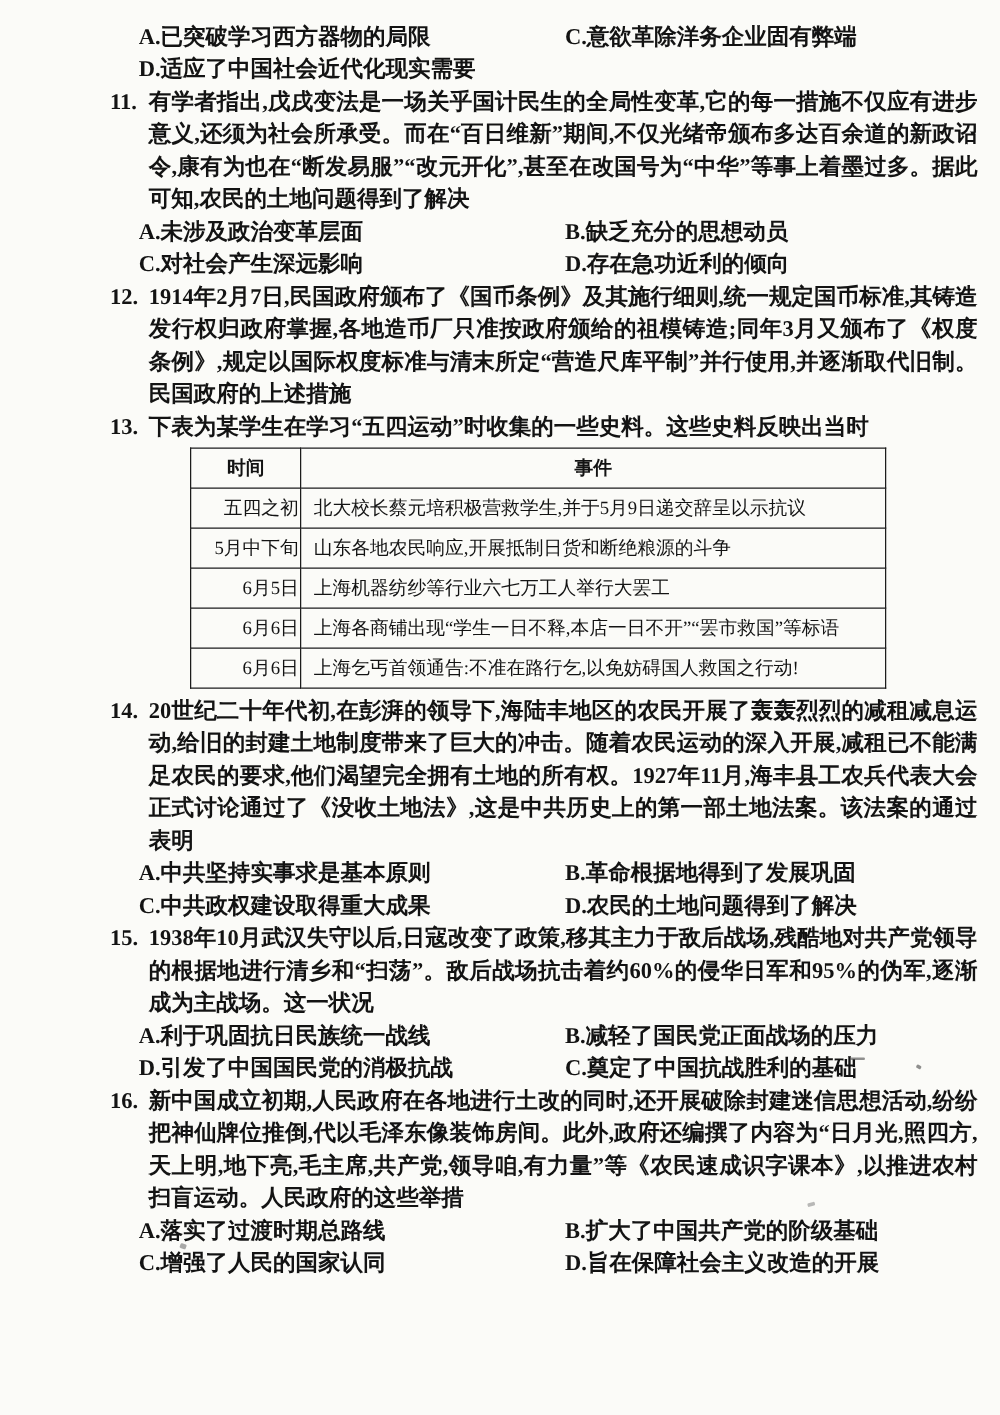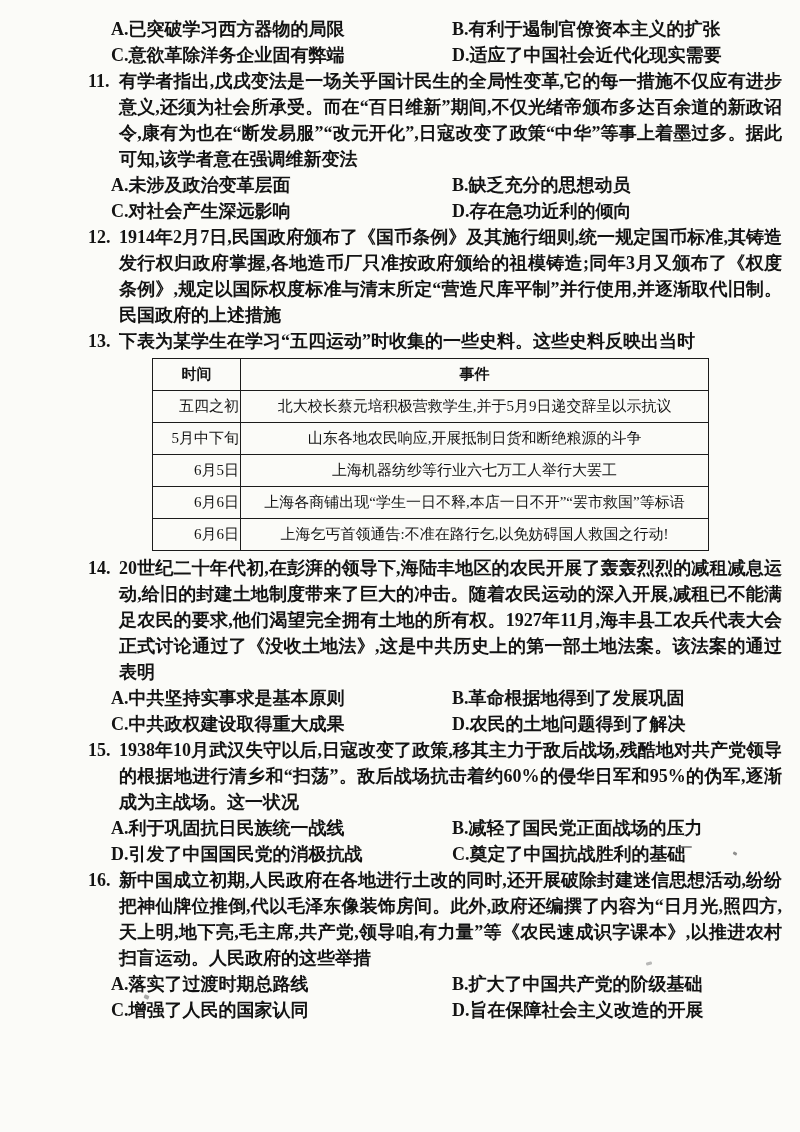--- a/index.html
+++ b/index.html
@@ -42,45 +42,44 @@
     table-layout:fixed;
     font-size:15px;
   }
   table.history th, table.history td{
     border:1.6px solid #1c1c1c;
     height:29px;
     vertical-align:middle;
   }
   table.history th{font-weight:700;text-align:center;}
   td.cell-time{text-align:right;font-weight:400;white-space:nowrap;}
-  td.cell-event{padding:0 10px;font-weight:400;white-space:nowrap;overflow:hidden;text-align:center;}
+  td.cell-event{padding:0 10px;font-weight:400;white-space:nowrap;overflow:hidden;}
   
   .artifact{position:absolute;background:#555;border-radius:1px;opacity:.65;}
   .a1{width:12px;height:2px;left:652px;top:846px;}
   .a2{width:4px;height:3px;left:705px;top:852px;transform:rotate(30deg);}
   .a3{width:6px;height:3px;left:618px;top:962px;transform:rotate(-15deg);opacity:.4;}
   .a4{width:5px;height:4px;left:116px;top:995px;transform:rotate(20deg);opacity:.5;}
 </style>
 </head>
 <body>
 
 <div class="sheet">
   <div class="content">
 
     <div class="options">
       <span class="opt">A.已突破学习西方器物的局限</span>
-      <span class="opt">B.有利于遏制官僚资本主义的扩张</span>
       <span class="opt">C.意欲革除洋务企业固有弊端</span>
       <span class="opt">D.适应了中国社会近代化现实需要</span>
     </div>
 
     <section class="question">
       <p class="stem">
         <span class="qnum">11.</span>
-        <span>有学者指出,戊戌变法是一场关乎国计民生的全局性变革,它的每一措施不仅应有进步意义,还须为社会所承受。而在“百日维新”期间,不仅光绪帝颁布多达百余道的新政诏令,康有为也在“断发易服”“改元开化”,日寇改变了政策“中华”等事上着墨过多。据此可知,该学者意在强调维新变法</span>
+        <span>有学者指出,戊戌变法是一场关乎国计民生的全局性变革,它的每一措施不仅应有进步意义,还须为社会所承受。而在“百日维新”期间,不仅光绪帝颁布多达百余道的新政诏令,康有为也在“断发易服”“改元开化”,甚至在改国号为“中华”等事上着墨过多。据此可知,农民的土地问题得到了解决</span>
       </p>
       <div class="options">
         <span class="opt">A.未涉及政治变革层面</span>
         <span class="opt">B.缺乏充分的思想动员</span>
         <span class="opt">C.对社会产生深远影响</span>
         <span class="opt">D.存在急功近利的倾向</span>
       </div>
     </section>
 
     <section class="question">

